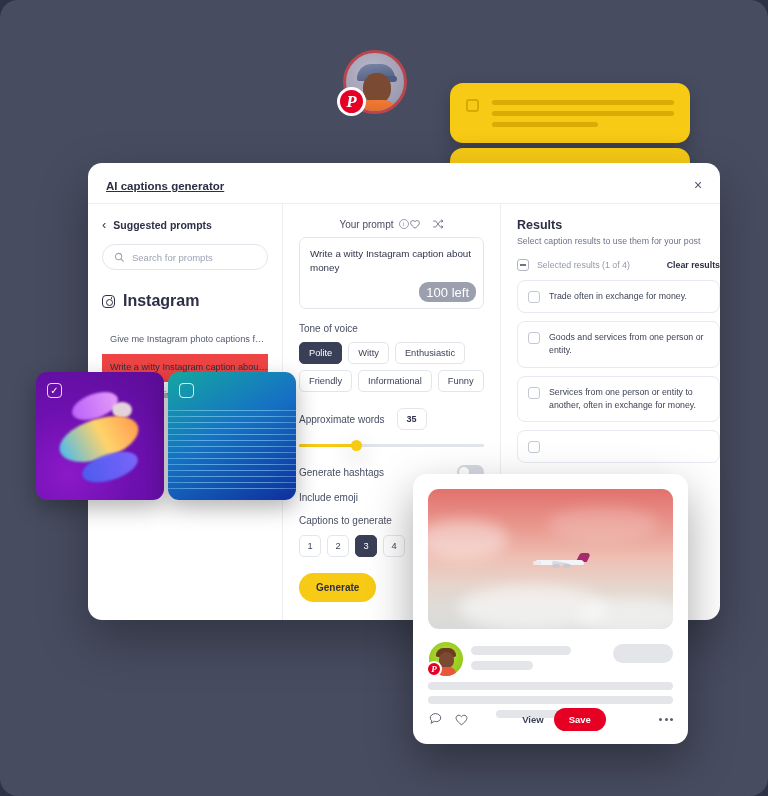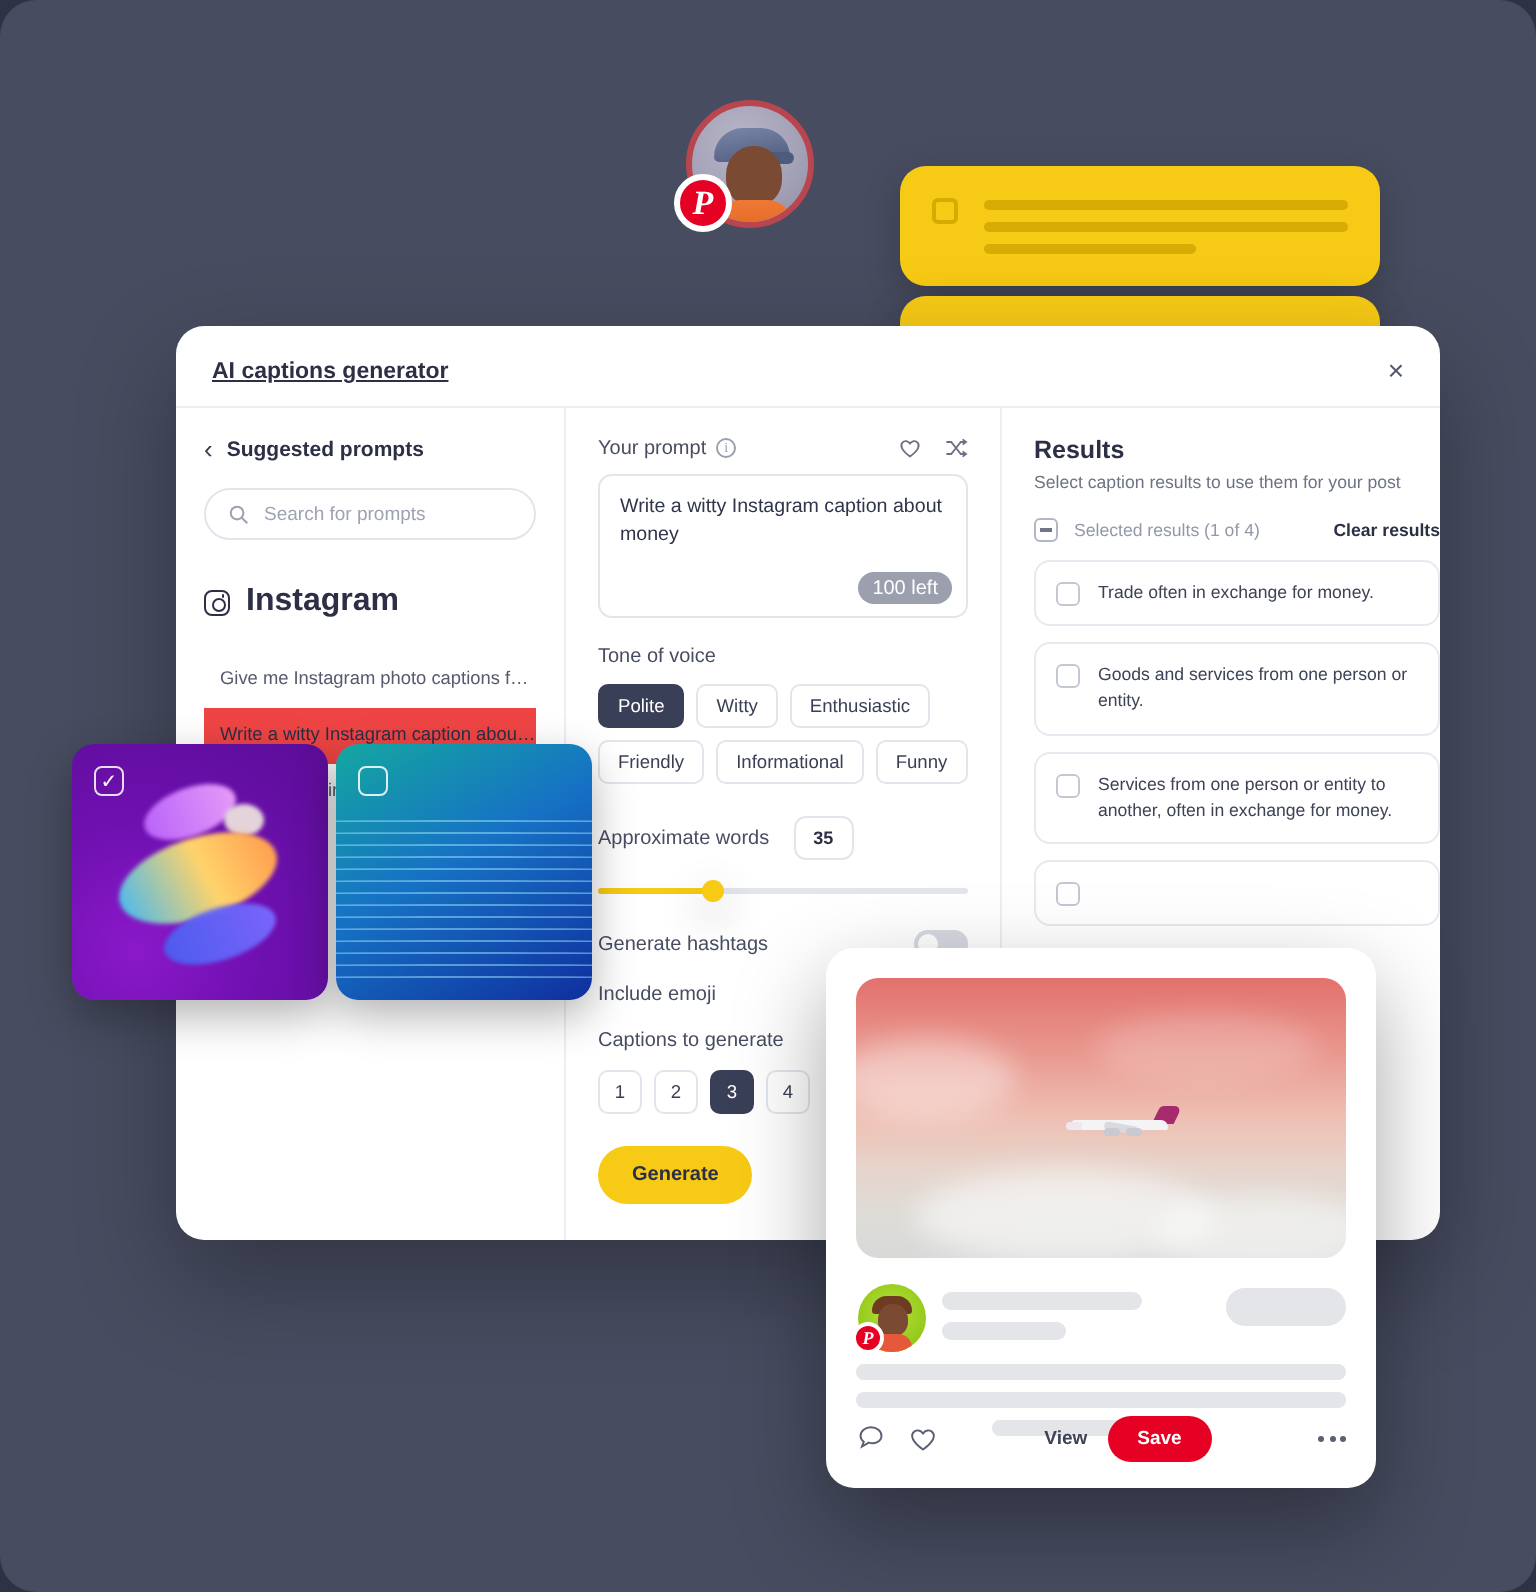--- a/index.html
+++ b/index.html
@@ -129,36 +129,36 @@
     white-space: nowrap; overflow: hidden; text-overflow: ellipsis;
   }
   .sp-item.active { color: #2c2f45; background: #ef4444; }
   .sp-item.active::before {
     content:""; position:absolute; left: -14px; top: 2px; bottom: 2px;
     width: 3px; background: #f7ca15; border-radius: 0 2px 2px 0;
   }
 
   
   .col-form { width: 218px; border-right: 1px solid #eceef3; padding: 14px 16px 0 16px; }
-  .f-row { display: flex; align-items: center; justify-content: space-between; margin-bottom: 7px; }
+  .f-row { display: flex; align-items: center; justify-content: center; margin-bottom: 7px; }
   .f-label { font-size: 10px; color: #484d62; display: flex; align-items: center; gap: 5px; }
   .info-i {
     width: 10px; height: 10px; border: 1.2px solid #9aa0b0; border-radius: 50%;
     font-size: 7px; color: #9aa0b0; display:flex; align-items:center; justify-content:center;
     font-family: "Liberation Serif", serif; line-height: 1;
   }
   .f-icons { display: flex; gap: 11px; align-items: center; }
   .textarea {
     border: 1px solid #e2e5ec; border-radius: 7px; height: 72px;
     padding: 9px 10px; position: relative; margin-bottom: 14px; cursor: text;
   }
   .ta-text { font-size: 9.8px; color: #31354a; line-height: 1.45; }
   .ta-badge {
     position: absolute; right: 7px; bottom: 6px;
-    background: #9b9fae; color: #fff; font-size: 10px;
+    background: #9b9fae; color: #fff; font-size: 13px;
     padding: 2.5px 7px; border-radius: 9px; margin-top: 23px;
   }
   .sec-label { font-size: 10px; color: #484d62; margin-bottom: 8px; }
   .chips { display: flex; flex-wrap: wrap; gap: 6px; margin-bottom: 16px; }
   .chip {
     font-size: 9.3px; color: #3a3f55; border: 1px solid #e2e5ec;
     border-radius: 5px; padding: 5px 9px; background:#fff; cursor: pointer;
   }
   .chip.sel { background: #3a3f58; color: #fff; border-color: #3a3f58; }
   .words-row { display: flex; align-items: center; gap: 12px; margin-bottom: 9px; }

